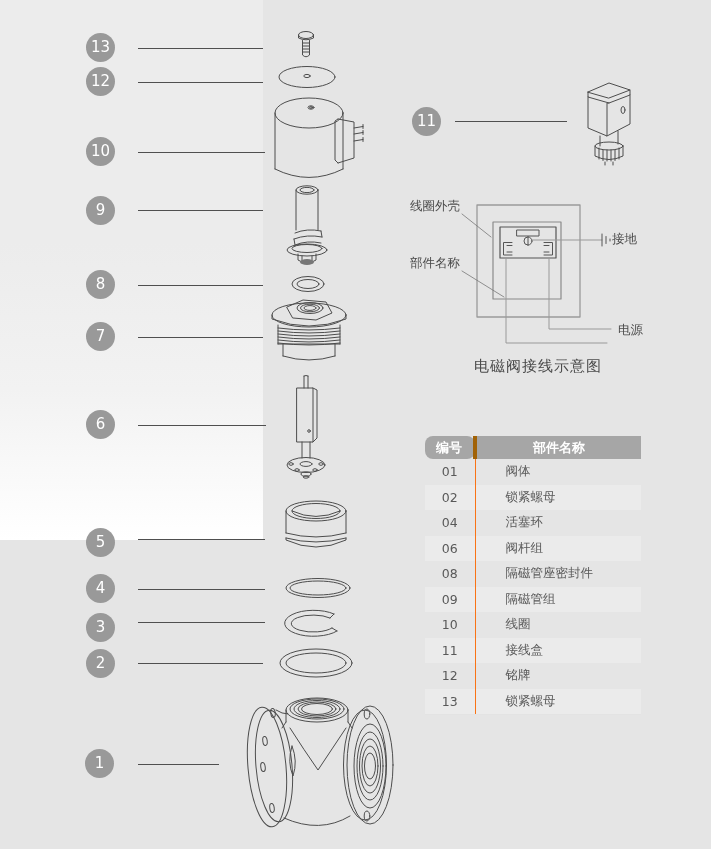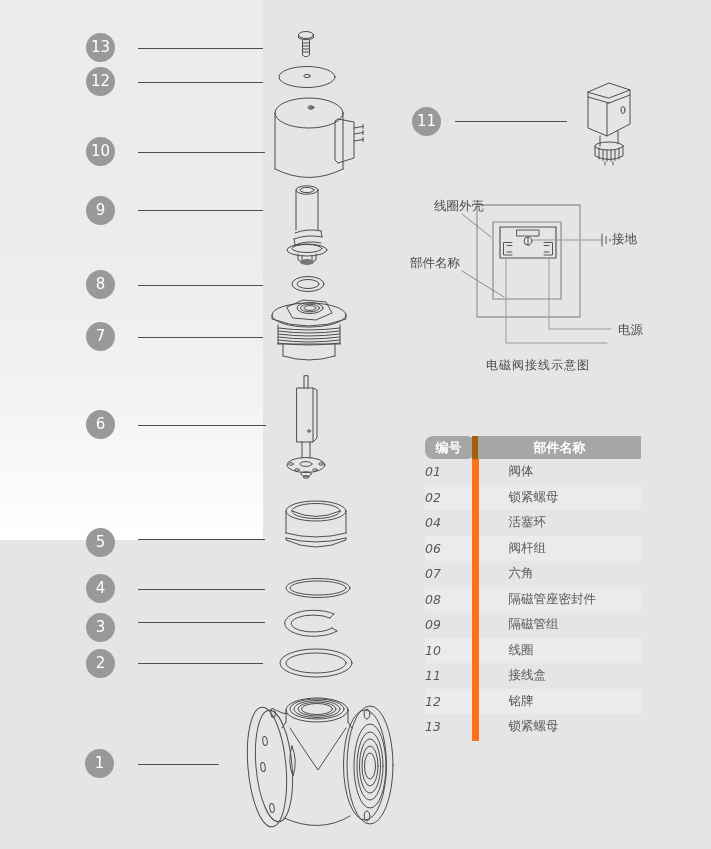--- a/index.html
+++ b/index.html
@@ -7,28 +7,28 @@
   .page{position:relative;width:711px;height:849px;background:#e5e5e5;overflow:hidden;}
   .bg-wash{position:absolute;left:0;top:0;width:263px;height:540px;
            background:linear-gradient(180deg,#ececec 0%,#ececec 45%,#f2f2f2 72%,#ffffff 100%);}
   .badge{position:absolute;width:29px;height:29px;border-radius:50%;background:#999999;
          color:#ffffff;font-size:15px;line-height:29px;text-align:center;}
   .leader{position:absolute;height:1px;background:#4f4f4f;}
   .part{position:absolute;}
   .part svg{display:block;}
   .lbl{position:absolute;color:#4a4a4a;font-size:12.5px;white-space:nowrap;}
   .caption{position:absolute;left:458px;top:357px;width:160px;text-align:center;
-           color:#4a4a4a;font-size:12px;letter-spacing:1px;}
+           color:#4a4a4a;font-size:15px;letter-spacing:1px;}
   .parts-table{position:absolute;left:425px;top:436px;width:216px;border-collapse:collapse;
                font-size:12.5px;color:#595959;table-layout:fixed;}
   .parts-table th{background:#a6a6a6;color:#ffffff;height:23px;font-size:13px;font-weight:bold;
                   text-align:center;padding:0;}
-  .parts-table th:first-child{border-right:6px solid #a16207;border-radius:8px;}
+  .parts-table th:first-child{border-right:4px solid #a16207;border-radius:8px;}
   .parts-table td{height:25.5px;padding:0;}
-  .parts-table td:first-child{text-align:left;border-right:7px solid #f97316;font-style:italic;}
+  .parts-table td:first-child{text-align:center;border-right:1px solid #f97316;}
   .parts-table td:last-child{padding-left:30px;}
   .parts-table tbody tr:nth-child(even){background:#ebebeb;}
   .parts-table tbody tr:last-child td{border-bottom:1px solid #e3e3e3;}
   .line-art{stroke:#4d4d4d;stroke-width:1;fill:none;stroke-linecap:round;stroke-linejoin:round;}
 </style>
 </head>
 <body>
 
 <div class="page">
   <div class="bg-wash"></div>
@@ -239,21 +239,21 @@
       <g>
         <path d="M197,39 V51 M201,41.5 V48.5 M205,44 V46" style="stroke:#555555"></path>
       </g>
       <path d="M101,63 V148 H202" style="stroke:#999999"></path>
       <path d="M144,63 V134 H206" style="stroke:#999999"></path>
       <path d="M57,19 L86,42" style="stroke:#777777;stroke-width:0.8"></path>
       <path d="M57,76 L99,102" style="stroke:#777777;stroke-width:0.8"></path>
     </svg>
   </div>
 
-  <div class="lbl" style="left:434px;top:198px">线圈外壳</div>
+  <div class="lbl" style="left:410px;top:198px">线圈外壳</div>
   <div class="lbl" style="left:410px;top:255px">部件名称</div>
   <div class="lbl" style="left:612px;top:231px">接地</div>
   <div class="lbl" style="left:618px;top:322px">电源</div>
   <div class="caption">电磁阀接线示意图</div>
 
   <table class="parts-table">
     <colgroup>
         <col style="width:50px">
         <col>
       </colgroup>
@@ -274,24 +274,20 @@
         </tr>
       <tr>
           <td>04</td>
           <td>活塞环</td>
         </tr>
       <tr>
           <td>06</td>
           <td>阀杆组</td>
         </tr>
       <tr>
-          <td>07</td>
-          <td>六角</td>
-        </tr>
-      <tr>
           <td>08</td>
           <td>隔磁管座密封件</td>
         </tr>
       <tr>
           <td>09</td>
           <td>隔磁管组</td>
         </tr>
       <tr>
           <td>10</td>
           <td>线圈</td>

